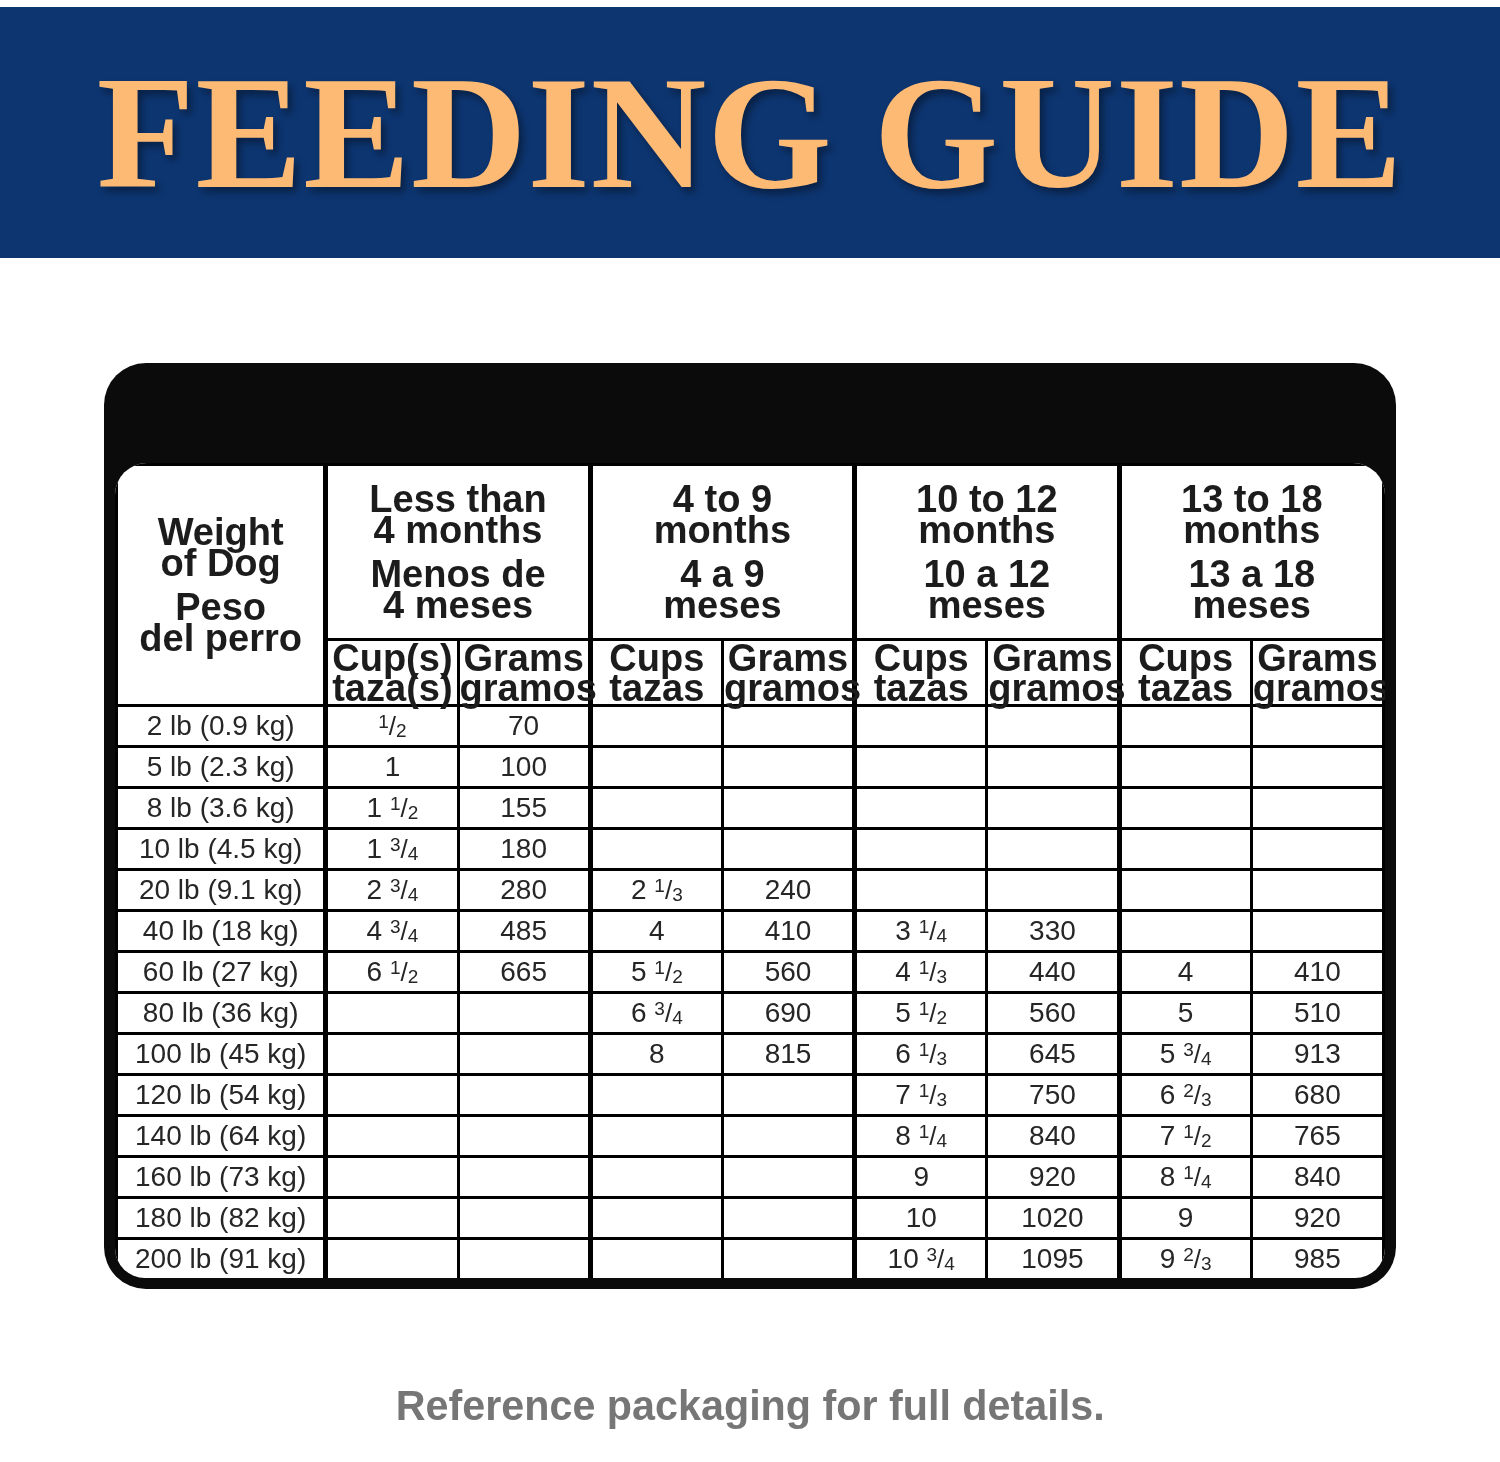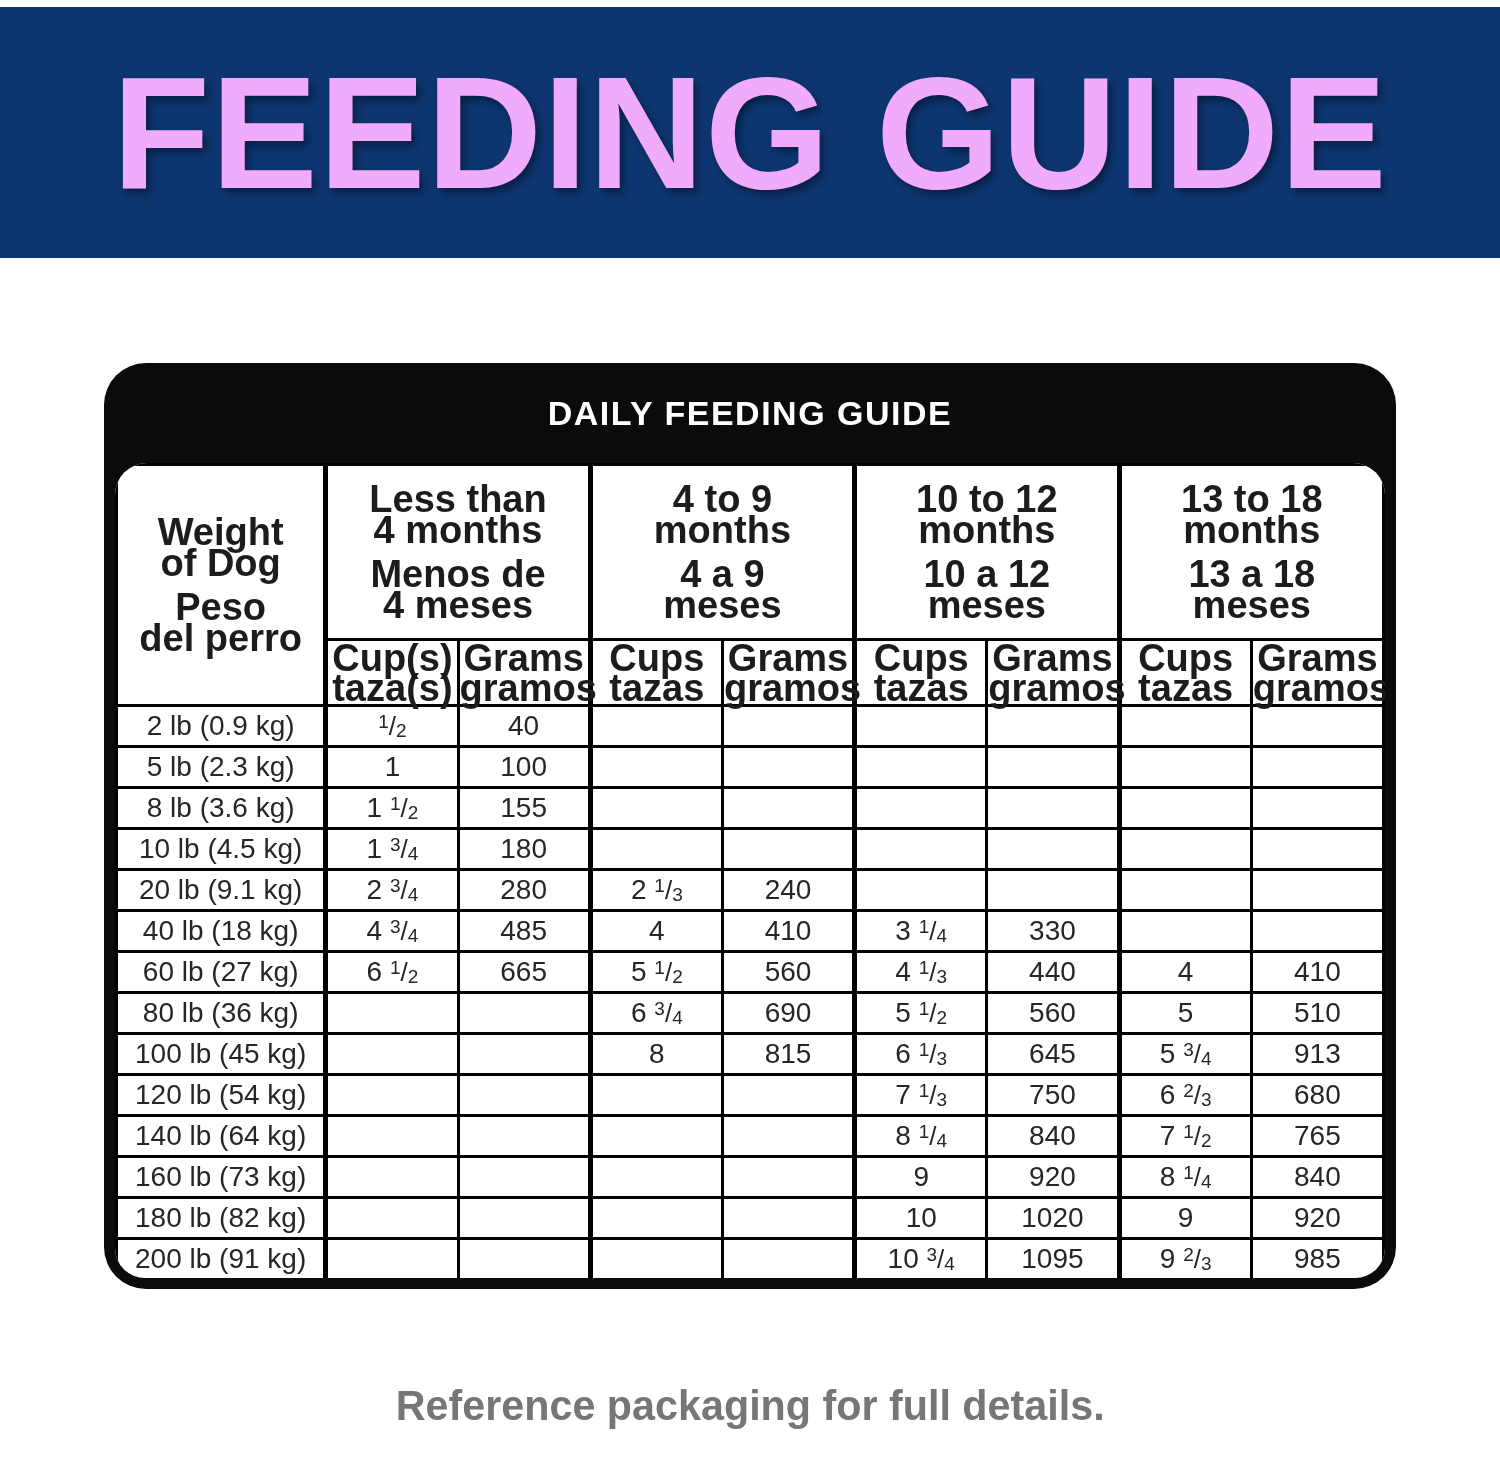--- a/index.html
+++ b/index.html
@@ -46,26 +46,25 @@
 
   
   .footnote { margin-top: 92px; text-align: center; }
   .footnote div { display: inline-block; font-weight: bold; font-size: 43px;
     letter-spacing: 0; transform: scaleX(0.96); white-space: nowrap; }
 </style>
 </head>
 <body>
 
 <header class="banner" style="background: rgb(13, 53, 112);">
-  <h1 style="color: #f0abfc;">FEEDING GUIDE</h1>
+  <h1 style="color: #fdba74; font-family: Liberation Serif, serif;">FEEDING GUIDE</h1>
 </header>
 
 <section class="card" style="background: rgb(11, 11, 11);">
   <div class="card-title">
-    <div>DAILY FEEDING GUIDE</div>
   </div>
   <div class="card-body">
     <table>
       <colgroup>
         <col style="width:209px">
         <col style="width:132px">
           <col style="width:132px">
         <col style="width:132px">
           <col style="width:132px">
         <col style="width:132px">
@@ -143,21 +142,21 @@
             <th class="sub">
               <div>Grams</div>
               <div>gramos</div>
             </th>
           </tr>
         </thead>
       <tbody>
           <tr>
             <td>2 lb (0.9 kg)</td>
             <td class="group"><span class="fn">1</span><span class="fs">/</span><span class="fd">2</span></td>
-            <td class="">40</td>
+            <td class="">70</td>
             <td class="group"></td>
             <td class=""></td>
             <td class="group"></td>
             <td class=""></td>
             <td class="group"></td>
             <td class=""></td>
           </tr>
           <tr>
             <td>5 lb (2.3 kg)</td>
             <td class="group">1</td>

